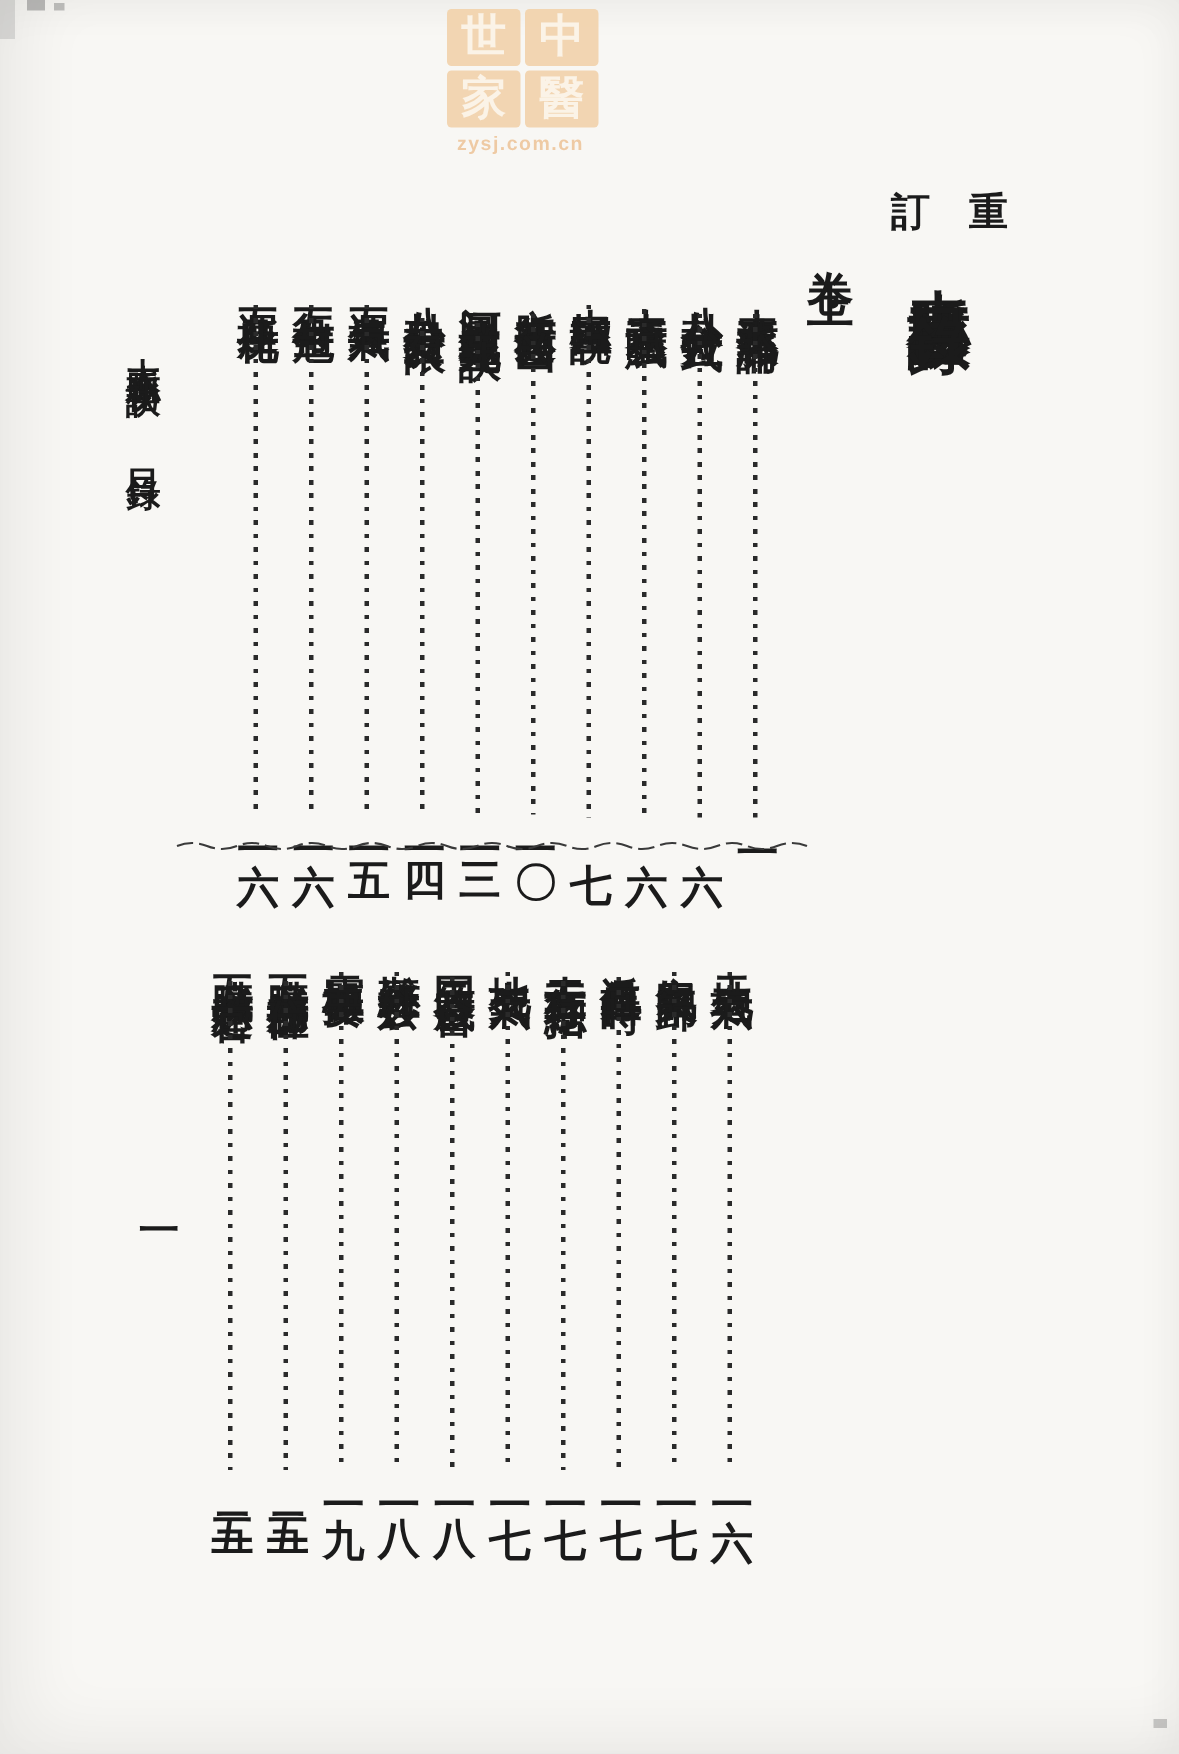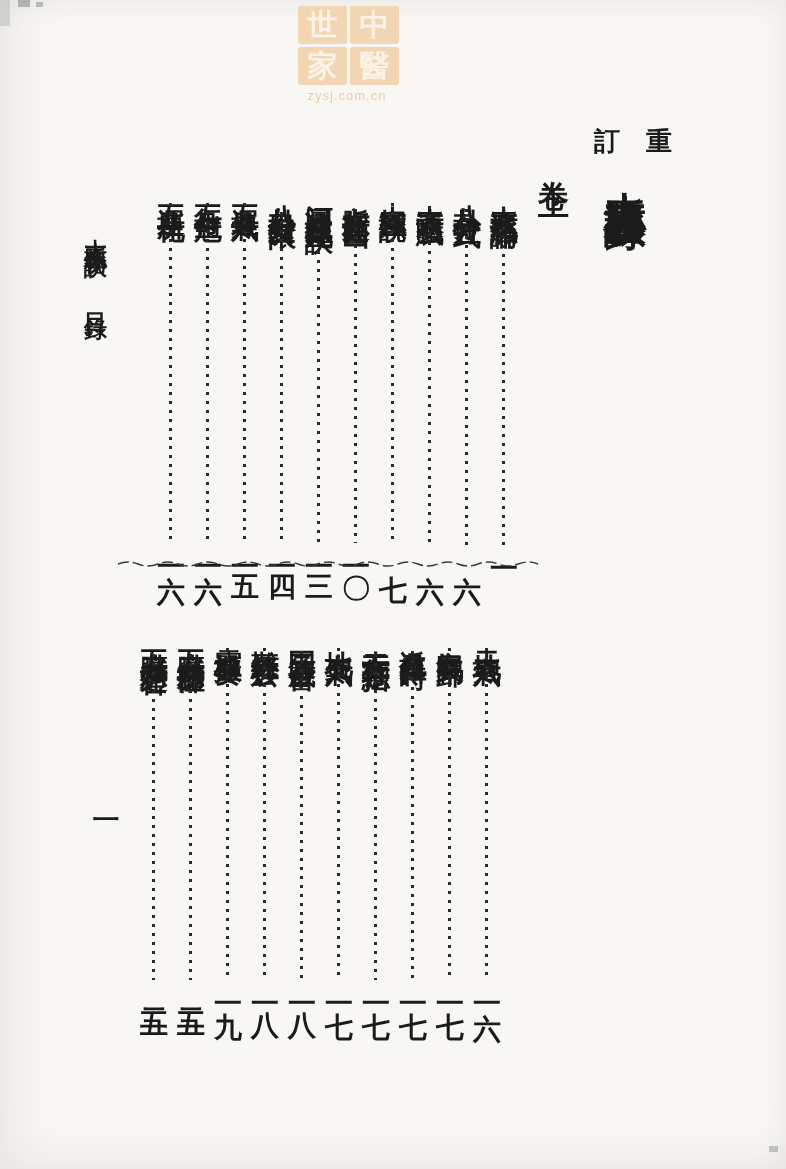--- a/index.html
+++ b/index.html
@@ -9,21 +9,21 @@
     font-family:"Liberation Serif","DejaVu Serif",serif;
     box-shadow: inset 18px -14px 42px rgba(0,0,0,.055), inset -8px 8px 26px rgba(0,0,0,.035);
   }
   .v { writing-mode:vertical-rl; text-orientation:upright; line-height:1; }
 
   
   .watermark { position:absolute; left:295px; top:6px; width:104px; opacity:.9; z-index:0; }
   .seal { display:grid; grid-template-columns:49px 49px; grid-auto-rows:38px; gap:3px; direction:rtl; }
   .seal-cell { background:#f2d2ab; color:#fcf3e6; font-size:30px; line-height:38px;
                text-align:center; font-weight:bold; border-radius:3px; }
-  .seal-url { margin-top:3px; text-align:center; font-size:13px; font-weight:normal;
+  .seal-url { margin-top:3px; text-align:center; font-size:13px; font-weight:bold;
               color:#eec69c; letter-spacing:1px; font-family:"Liberation Sans","DejaVu Sans",sans-serif; }
 
   
   .title-prefix { position:absolute; left:594px; top:124px; width:78px; display:flex;
                   flex-direction:row-reverse; justify-content:space-between;
                   font-size:26px; font-weight:bold; }
   .main-title { position:absolute; left:604px; top:158px; font-size:42px;
                 letter-spacing:3px; font-weight:bold; }
   .volume { position:absolute; left:538px; top:156px; font-size:31px;
             letter-spacing:6px; font-weight:bold; }

